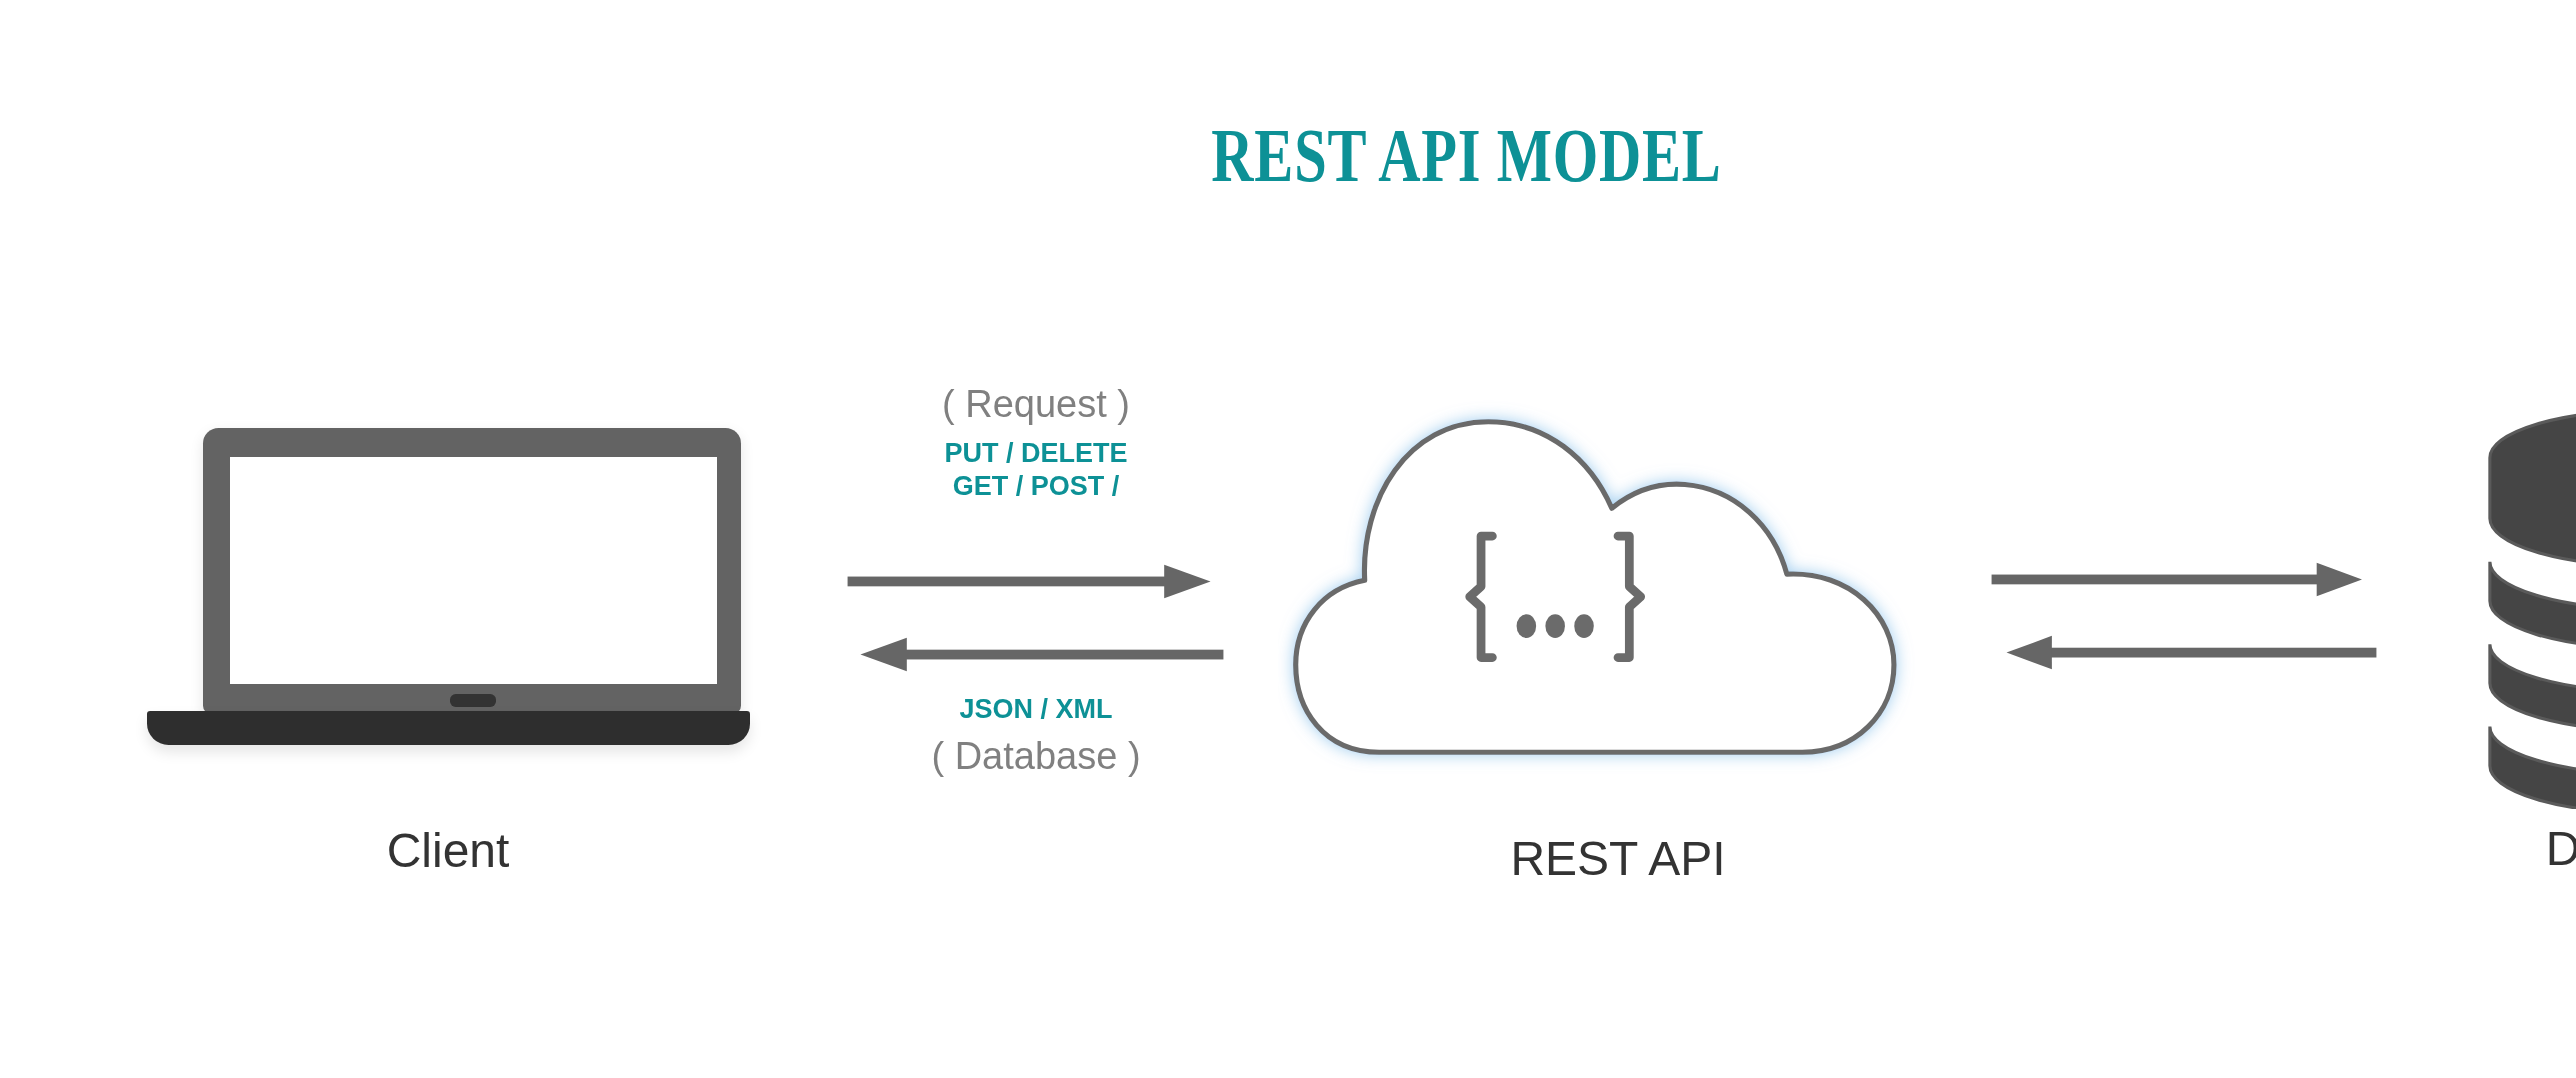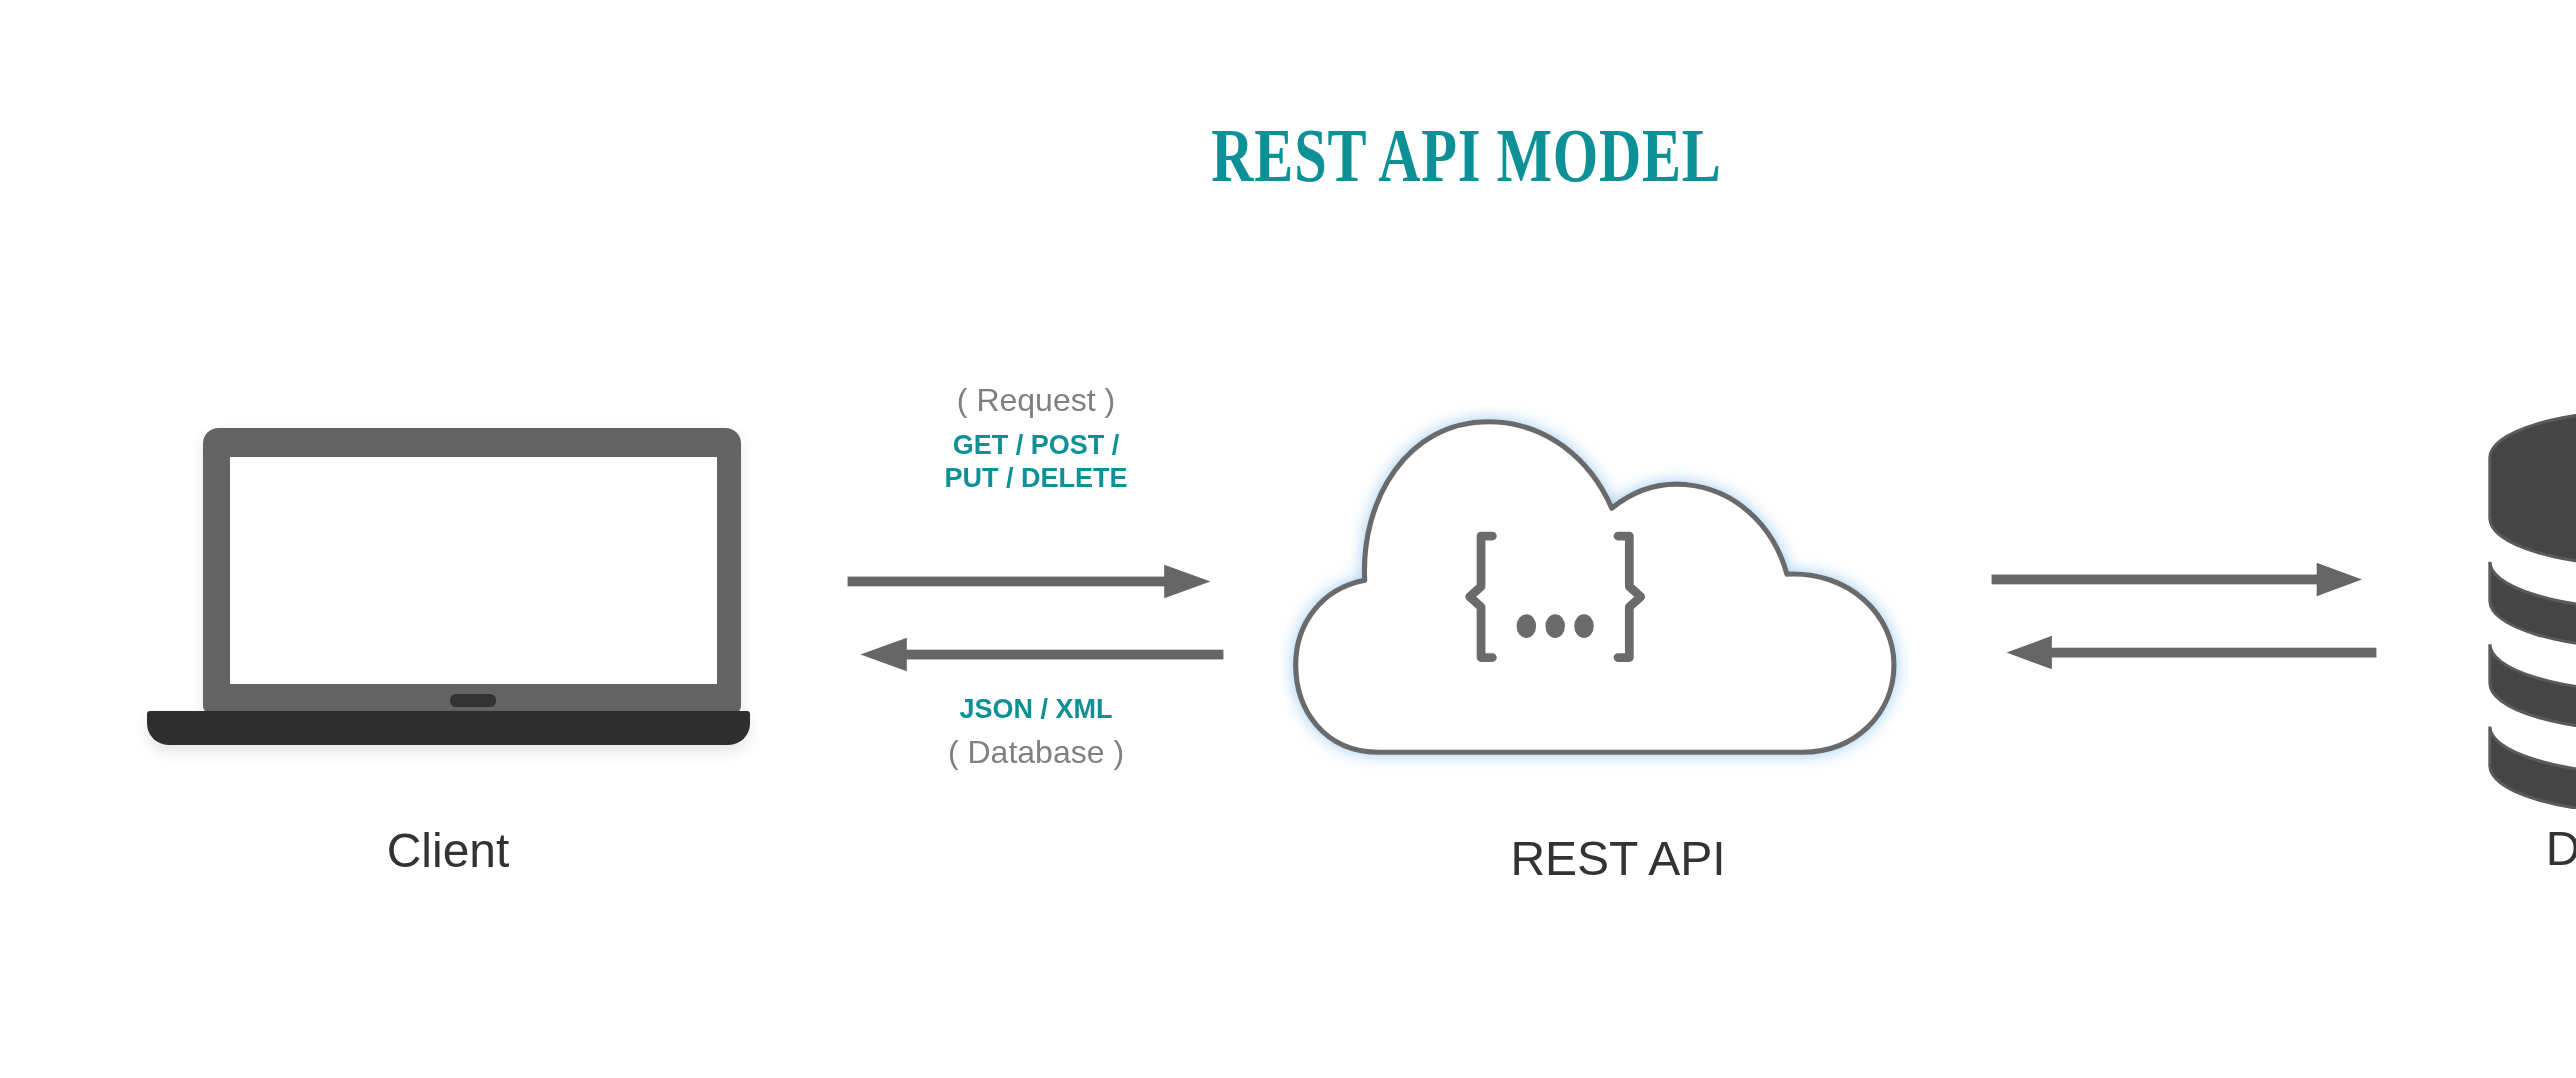--- a/index.html
+++ b/index.html
@@ -135,21 +135,21 @@
   }
   .mid-labels-bottom {
     position: absolute;
     left: 835px;
     top: 693px;
     width: 402px;
     text-align: center;
   }
   .lbl-paren {
     color: #808080;
-    font-size: 32px;
+    font-size: 38px;
     font-weight: 400;
     line-height: 1.22;
     white-space: nowrap;
   }
   .lbl-method {
     color: #0d9196;
     font-size: 27px;
     font-weight: 700;
     line-height: 1.22;
     white-space: nowrap;
@@ -182,22 +182,22 @@
     <div class="laptop-bezel"></div>
     <div class="laptop-screen"></div>
     <div class="laptop-notch"></div>
     <div class="laptop-base"></div>
   </div>
   <div class="caption caption-client">Client</div>
 
   <div class="mid-labels">
     <div class="lbl-paren">( Request )</div>
     <div class="sp-top"></div>
+    <div class="lbl-method">PUT / DELETE</div>
     <div class="lbl-method">GET / POST /</div>
-    <div class="lbl-method">PUT / DELETE</div>
   </div>
 
   <div class="arrow-group arrows-left">
     <svg viewBox="0 0 740 250" xmlns="http://www.w3.org/2000/svg">
 
       <g>
         <rect x="5" y="28" width="638" height="19" fill="#666666"></rect>
         <polygon points="620,5 710,37.5 620,70" fill="#666666"></polygon>
       </g>
 

